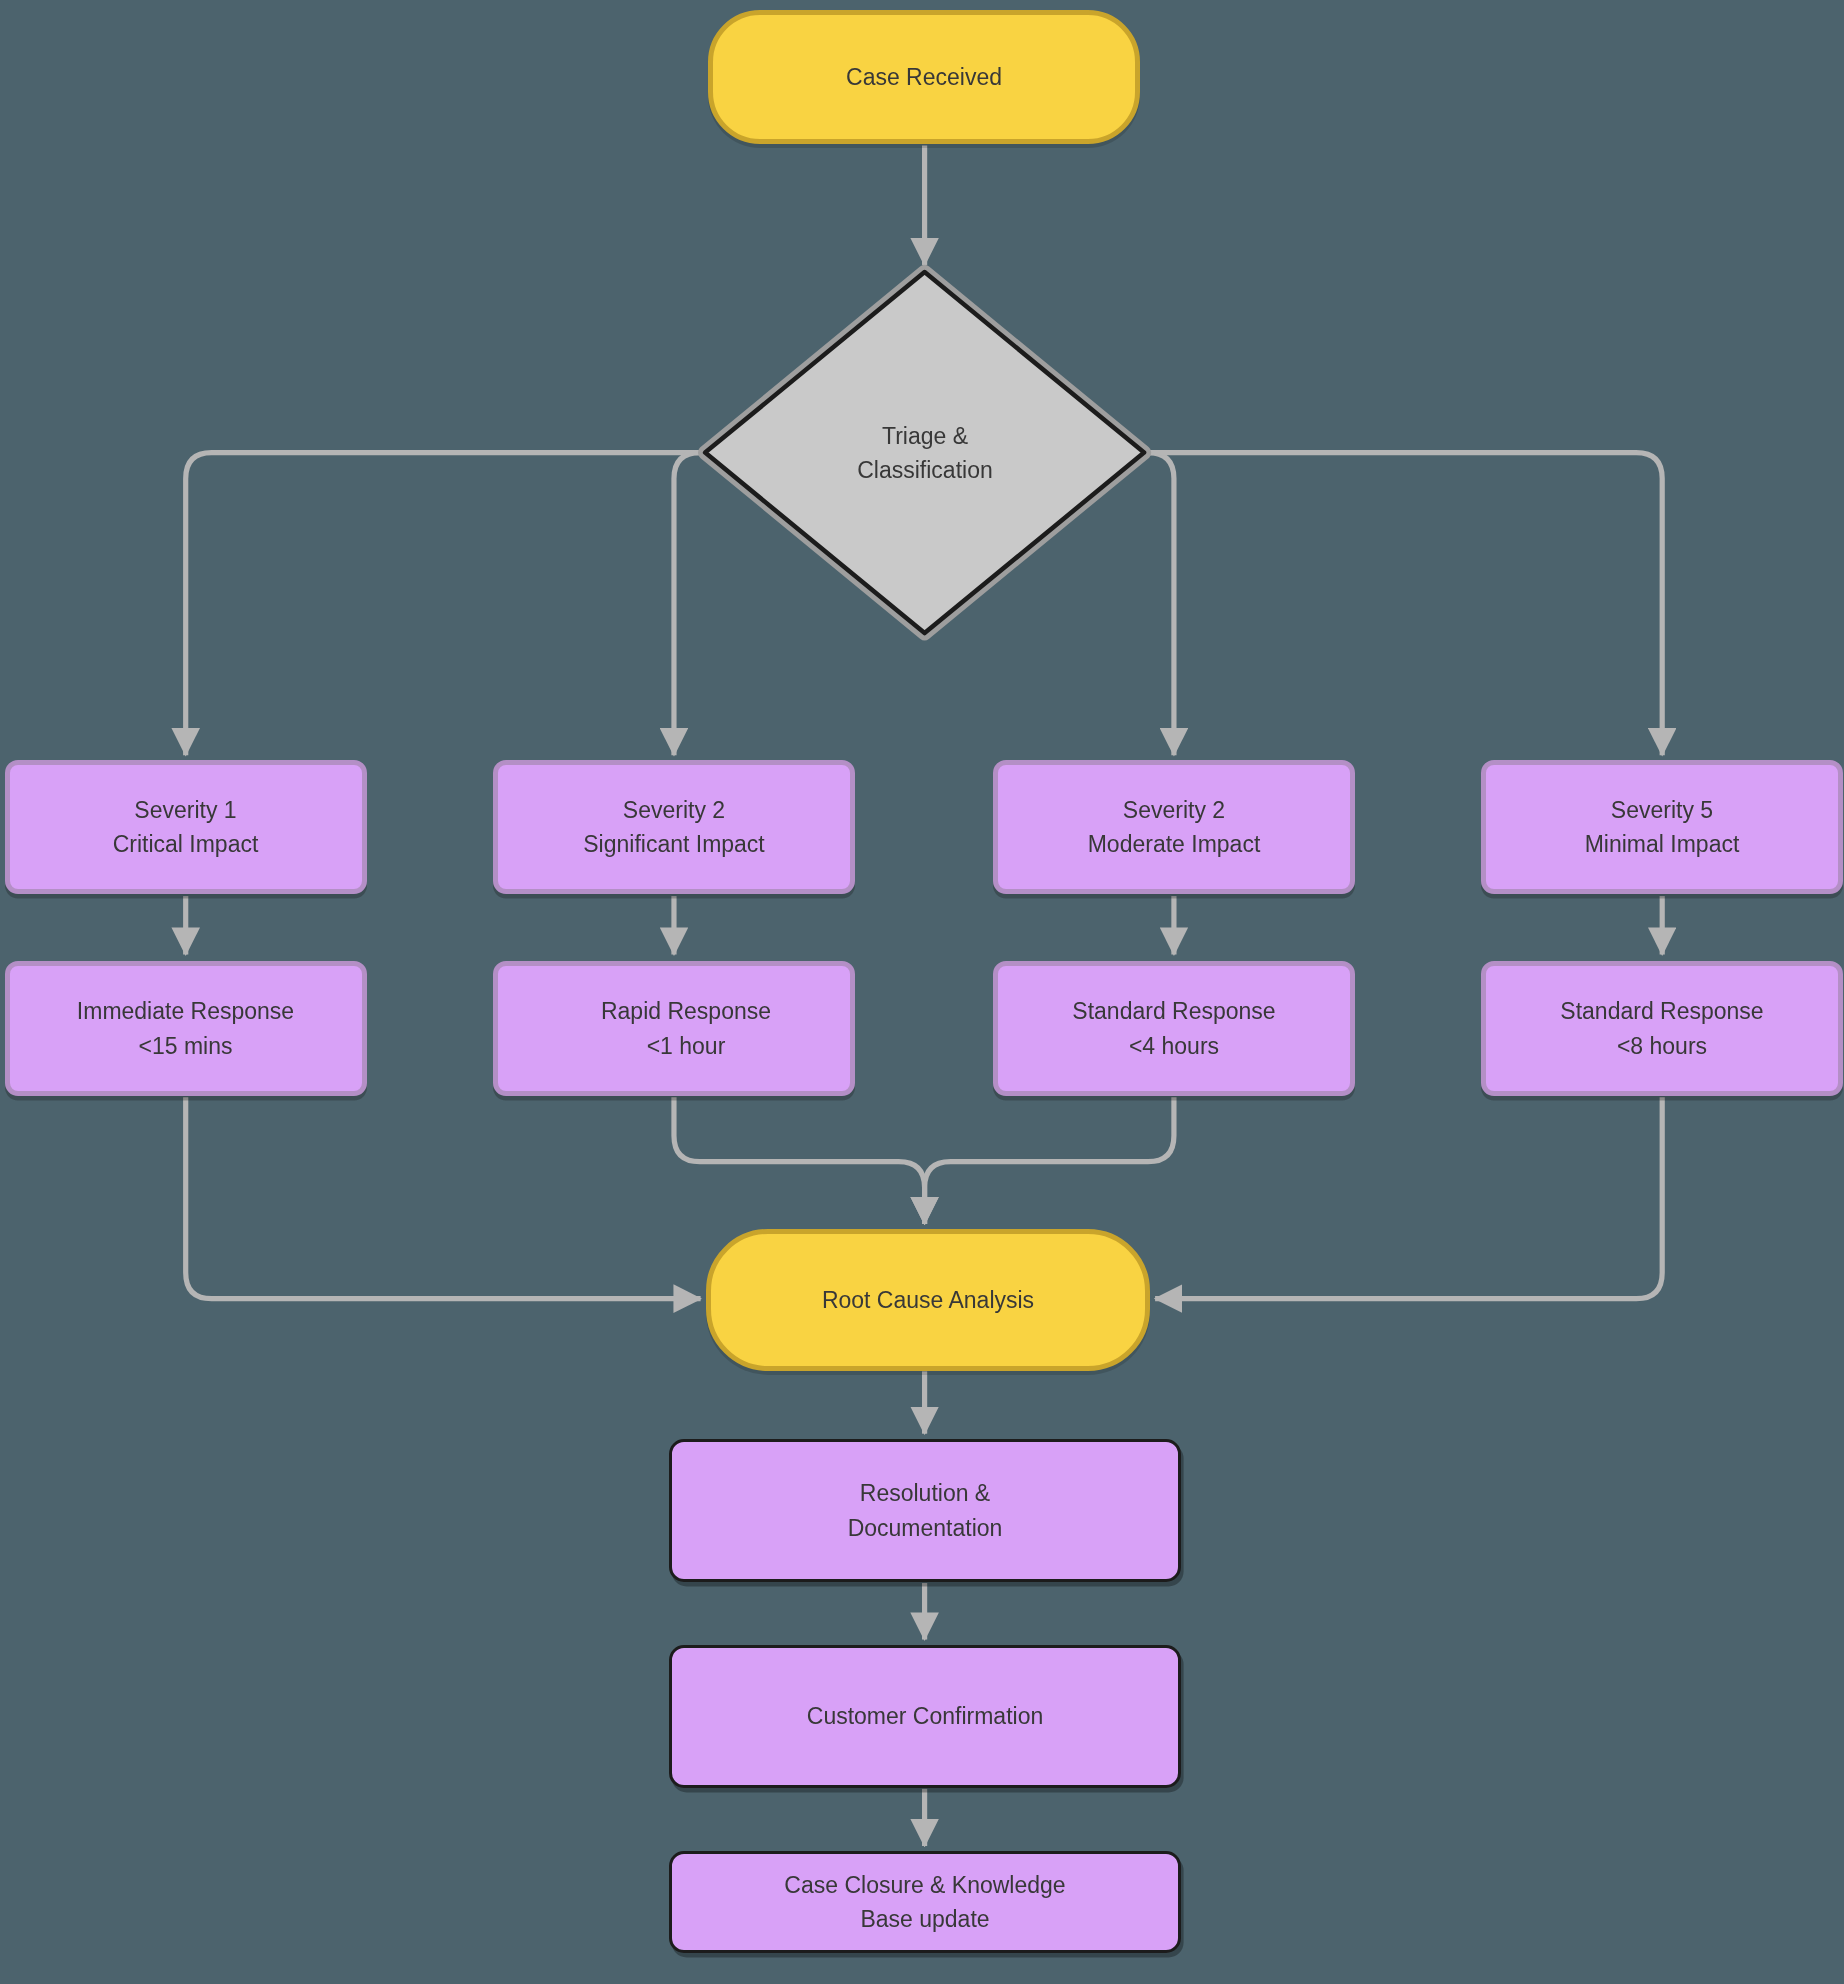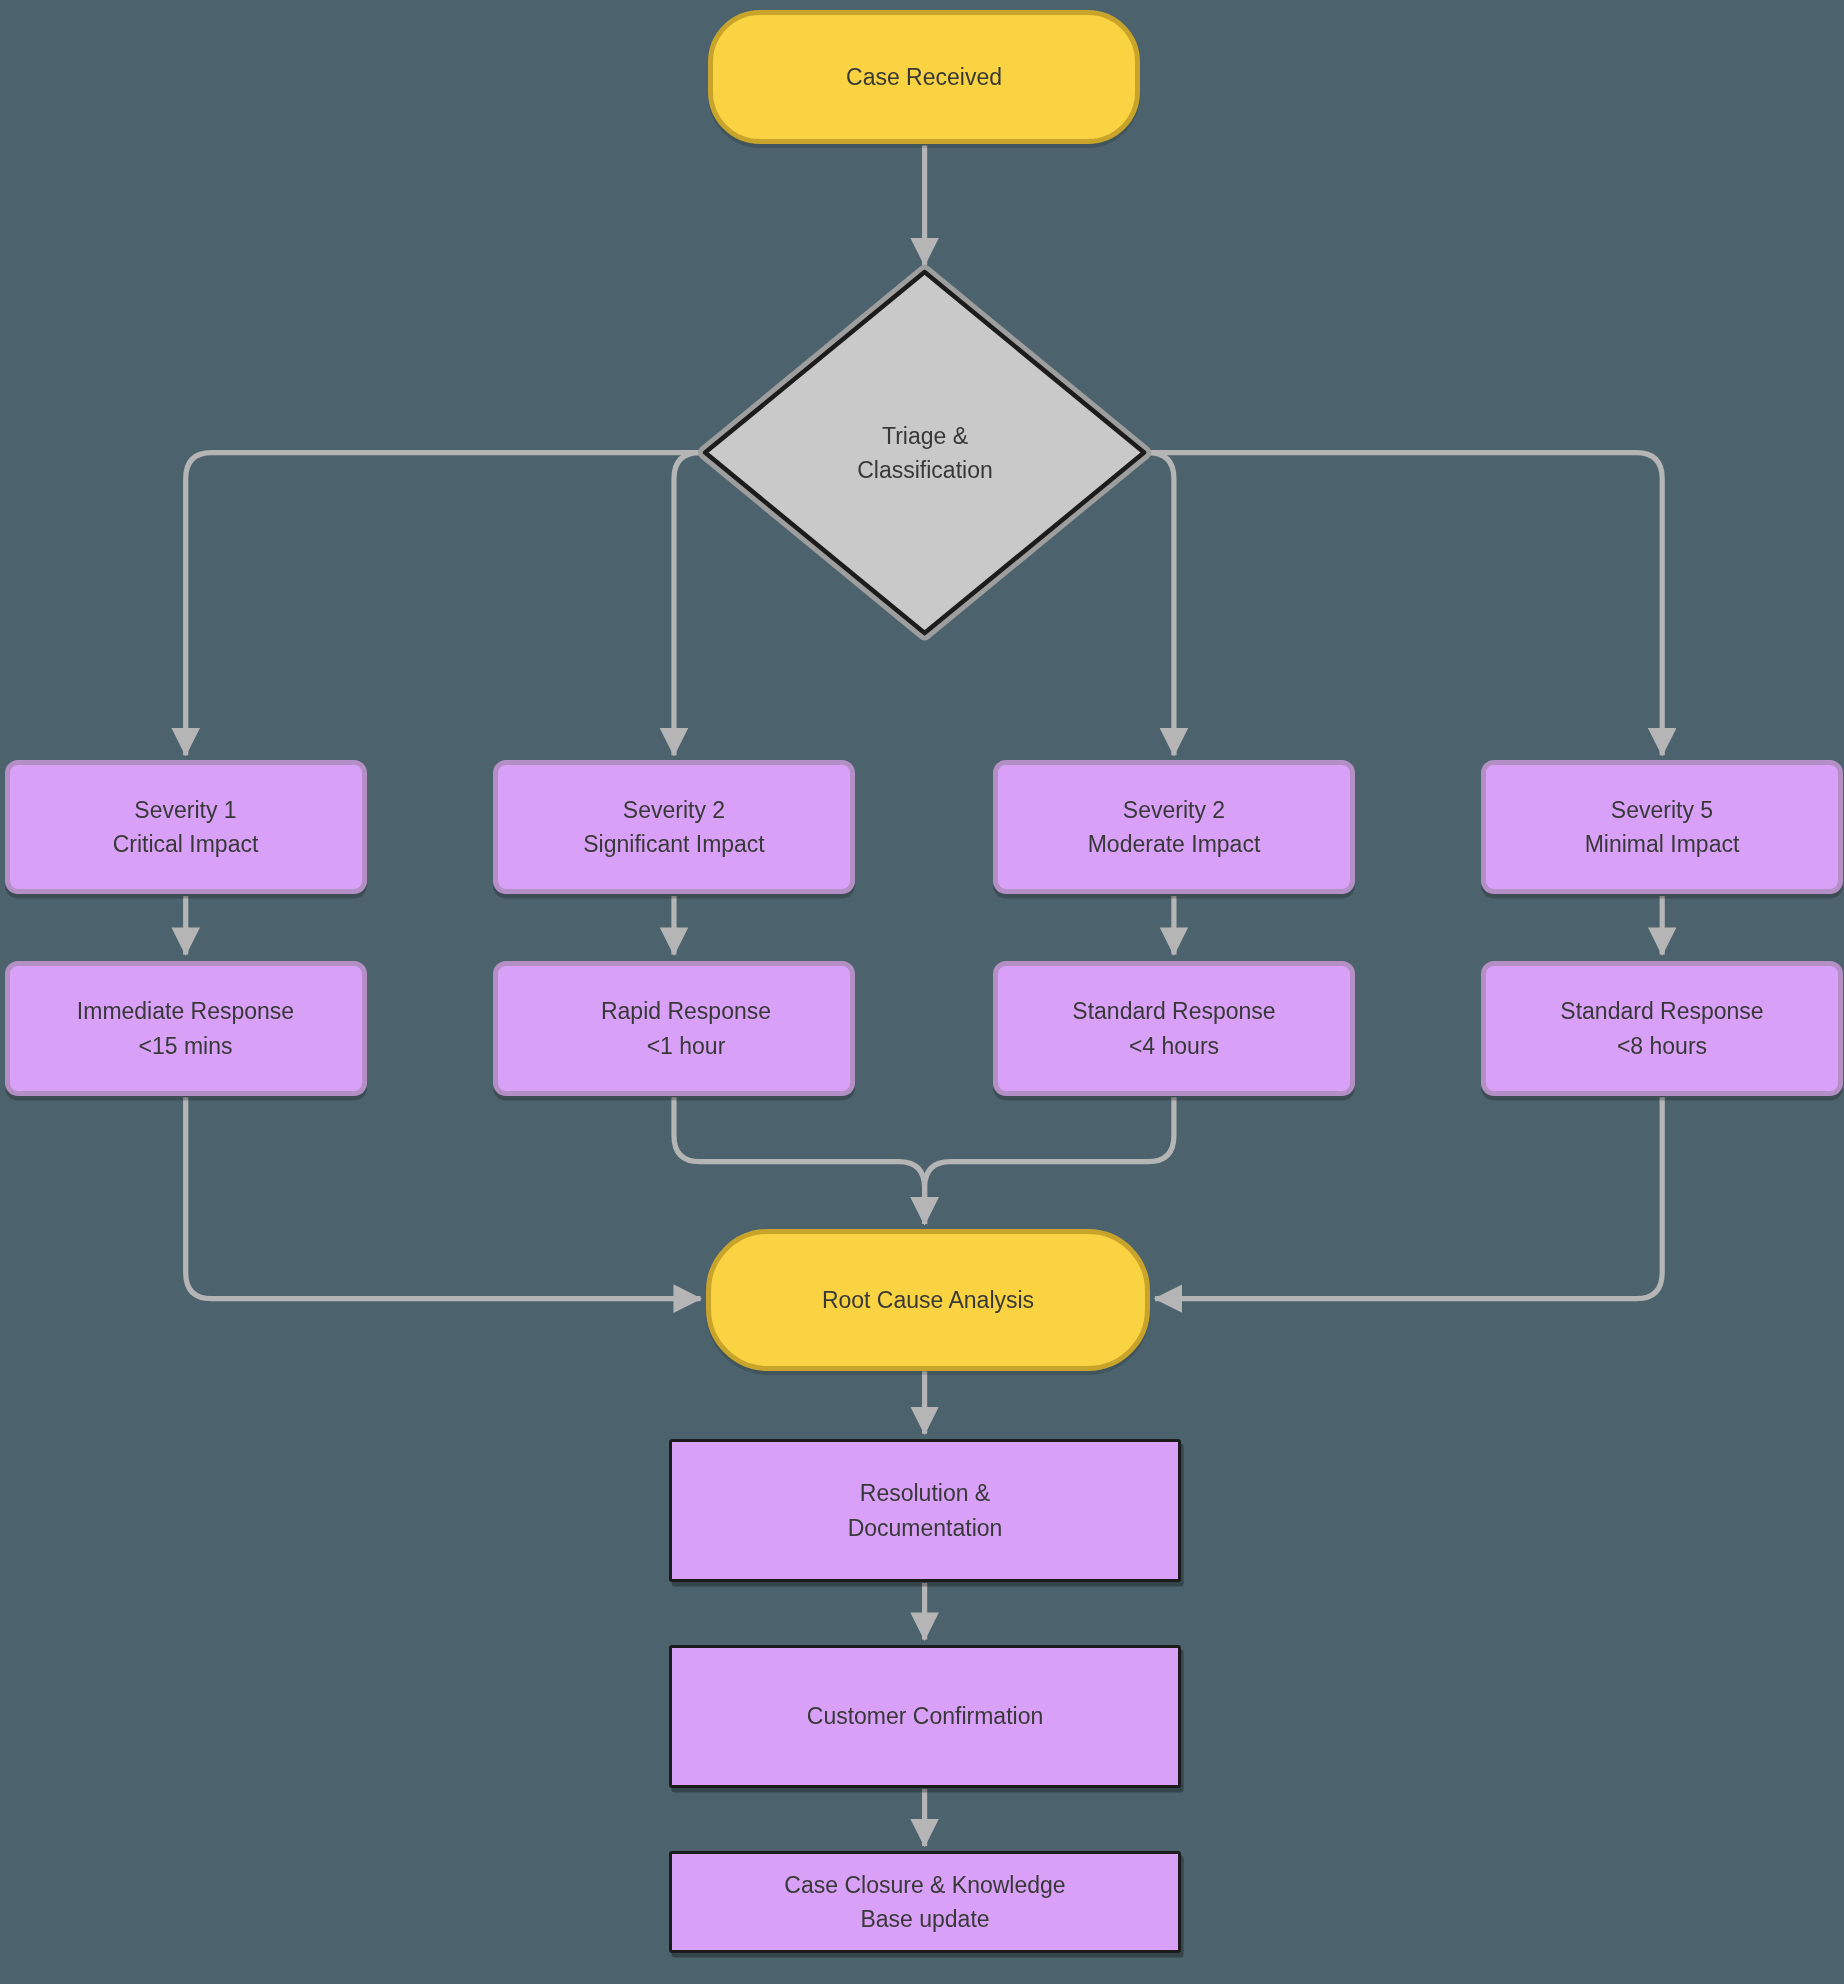--- a/index.html
+++ b/index.html
@@ -33,21 +33,21 @@
   }
   .purple{
     background:var(--purple-fill,#D8A1F7);
     border:5.2px solid var(--purple-border,#B48FC6);
     border-radius:13px;
     box-shadow:0 4.5px 0 rgba(20,20,20,0.28);
   }
   .purple-dark{
     background:var(--purple-fill,#D8A1F7);
     border:3.2px solid var(--dark-border,#1C1C1C);
-    border-radius:3px;
+    border-radius:15px;
     box-shadow:2.6px 4.5px 0 rgba(0,0,0,0.3);
   }
   .diamond-label{background:transparent;border:none;}
 </style>
 </head>
 <body>
 
 <svg id="connector-layer" width="1844" height="1985" viewBox="0 0 2840 3057" xmlns="http://www.w3.org/2000/svg">
   <defs>
     <marker id="arrowhead" viewBox="0 0 10 10" refX="9.5" refY="5" markerWidth="5.5" markerHeight="5.5" orient="auto">

